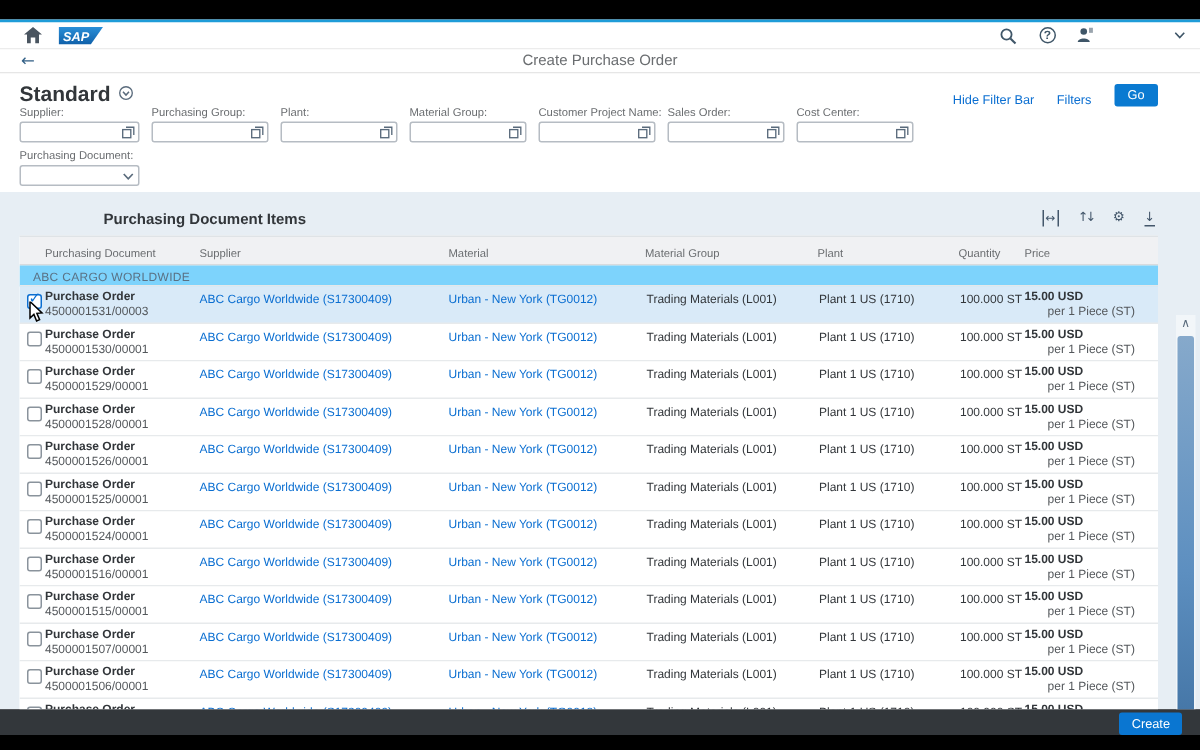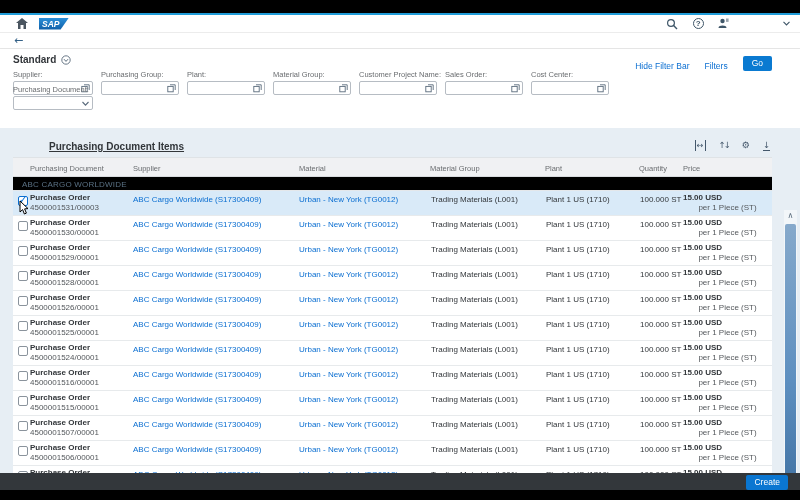--- a/index.html
+++ b/index.html
@@ -23,50 +23,50 @@
   .user-chip .uname { font-size:8px; color:#32363a;margin-top:42px; }
 
   
   .page-header { position:absolute; top:20px; left:0; right:0; height:16px; background:#fff; border-bottom:1px solid #e6e6e6; }
   .back-btn { position:absolute; left:14px; top:1px; font-size:11px; color:#346187; cursor:pointer; font-family:"DejaVu Sans",sans-serif; }
   .page-title { position:absolute; left:0; right:0; top:2px; text-align:center; font-size:10px; color:#6a6d70; }
 
   
   .filterbar { position:absolute; top:36px; left:0; right:0; height:79px; background:#fff; box-shadow:0 2px 3px rgba(0,0,0,.10); }
   .variant-row { position:absolute; top:5px; left:13px; display:flex; align-items:center; gap:5px; cursor:pointer; }
-  .variant-title { font-size:10px; font-weight:bold; color:#32363a; }
+  .variant-title { font-size:14px; font-weight:bold; color:#32363a; }
   .filter-actions { position:absolute; top:7px; right:28px; display:flex; align-items:flex-end; gap:15px; }
   .link-btn { font-size:8.5px; color:#0a6ed1; cursor:pointer; white-space:nowrap; }
   .go-btn { background:#0a7ad1; color:#fff; font-size:8.5px; padding:2px 9px 3px; border-radius:2px; cursor:pointer; }
   .fields-row { position:absolute; left:13px; display:flex; gap:8px; }
   .fields-row.r1 { top:21px; }
-  .fields-row.r2 { top:36px; }
+  .fields-row.r2 { top:50px; }
   .field { width:78px; }
   .field:first-child { width:80px; }
   .f-label { font-size:7.5px; color:#6a6d70; margin-bottom:2px; white-space:nowrap; }
   .f-box { position:relative; height:14px; border:1px solid #b6bcc3; border-radius:2px; background:#fff; cursor:text; }
   .vh-icon, .sel-chevron { position:absolute; right:2px; top:2px; }
 
   
   .content { position:absolute; top:115px; left:0; right:0; height:345px; background:#e7eef4; overflow:hidden; }
   .card-toolbar { position:absolute; top:9px; left:13px; width:759px; height:20px; }
-  .table-title { position:absolute; left:36px; top:4px; font-size:10px; font-weight:bold; color:#32363a;text-decoration:underline; }
+  .table-title { position:absolute; left:56px; top:4px; font-size:10px; font-weight:bold; color:#32363a; }
   .toolbar-icons { position:absolute; right:2px; top:3px; display:flex; align-items:center; gap:13px; }
   .tb-ic { font-family:"DejaVu Sans",sans-serif; font-size:9px; color:#44576b; cursor:pointer; line-height:11px; }
   .ic-resize { border-left:1px solid #44576b; border-right:1px solid #44576b; padding:0 1px; font-size:8px; }
   .ic-sort { letter-spacing:-2px; font-size:8.5px; }
   .ic-download { border-bottom:1.5px solid #44576b; font-size:8.5px; line-height:9px; }
 
   .table-card { position:absolute; top:29px; left:13px; width:759px; bottom:0; background:#fff; overflow:hidden; border-top:1px solid #dfe3e6; }
   .grid-cols { display:grid; grid-template-columns:117px 166px 130px 115px 92px 47px 1fr; }
   .colhead-row { height:19px; background:#f0f1f3; border-bottom:1px solid #d8dbde; }
   .col-h { font-size:7.5px; color:#6a6d70; padding-top:6px; padding-left:3px; white-space:nowrap; overflow:hidden; cursor:pointer; }
   .col-h.c0 { padding-left:17px; }
   .col-h.c3 { padding-left:4px; } .col-h.c4 { padding-left:4px; } .col-h.c5 { padding-left:6px; }
-  .group-row { height:14px; background:#000000; border-bottom:1px solid #e4e7ea; font-size:8px; color:#5a7184; padding-left:9px; padding-top:3px; letter-spacing:.2px; }
+  .group-row { height:14px; background:#7dd3fc; border-bottom:1px solid #e4e7ea; font-size:8px; color:#5a7184; padding-left:9px; padding-top:3px; letter-spacing:.2px; }
 
   .trow { height:25px; border-bottom:1px solid #e7eaec; background:#fff; cursor:pointer; }
   .trow.selected { background:#d9eaf8; }
   .tcell { padding-top:4px; padding-left:3px; font-size:8px; color:#32363a; white-space:nowrap; overflow:visible; }
   .cell-doc { position:relative; padding:0; }
   .cb { position:absolute; left:5px; top:5px; width:10px; height:10px; border:1px solid #8a939c; border-radius:2px; background:#fff; cursor:pointer; }
   .cb.checked { border-color:#0a6ed1; }
   .cb-check { position:absolute; left:0px; top:-3px; font-size:10px; color:#0a6ed1; font-family:"DejaVu Sans",sans-serif; }
   .doc-text { margin-left:17px; padding-top:2px; }
   .r-type { font-size:8px; font-weight:bold; color:#32363a; line-height:10px; }
@@ -135,20 +135,21 @@
             <svg width="7" height="5" viewBox="0 0 7 5">
                 <polyline points="0.5,0.8 3.5,4 6.5,0.8" fill="none" stroke="#3f5668" stroke-width="1.1"></polyline>
               </svg>
           </span>
         </div>
       </div>
     </div>
 
     <div class="page-header">
       <span class="back-btn"><span>←</span></span>
+      <div class="page-title">Create Purchase Order</div>
     </div>
 
     <div class="filterbar">
       <div class="variant-row">
         <span class="variant-title">Standard</span>
         <span>
           <svg width="10" height="10" viewBox="0 0 10 10">
               <circle cx="5" cy="5" r="4.2" fill="none" stroke="#5a6b7c" stroke-width="0.9"></circle>
               <polyline points="3,4.2 5,6.4 7,4.2" fill="none" stroke="#5a6b7c" stroke-width="1"></polyline>
             </svg>

